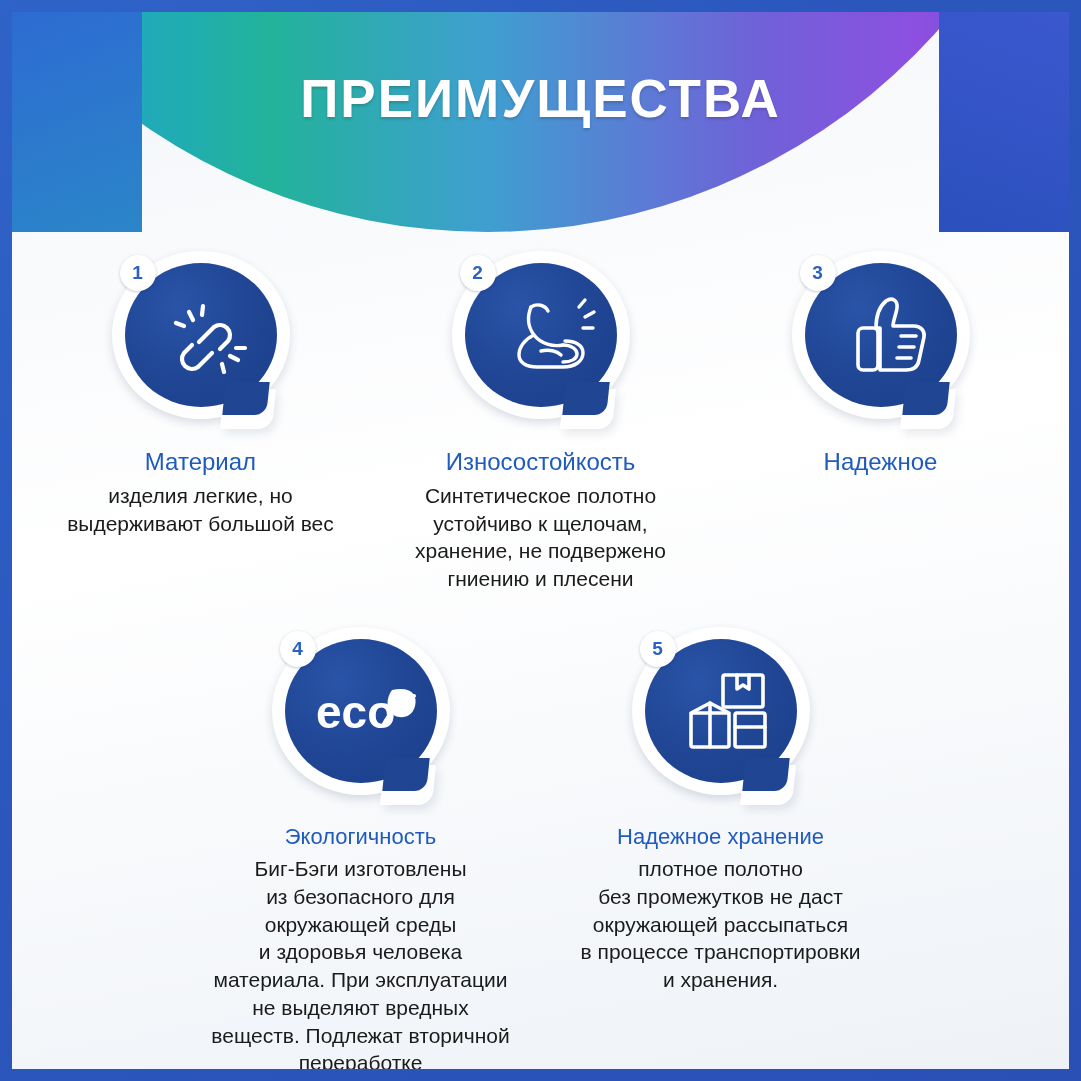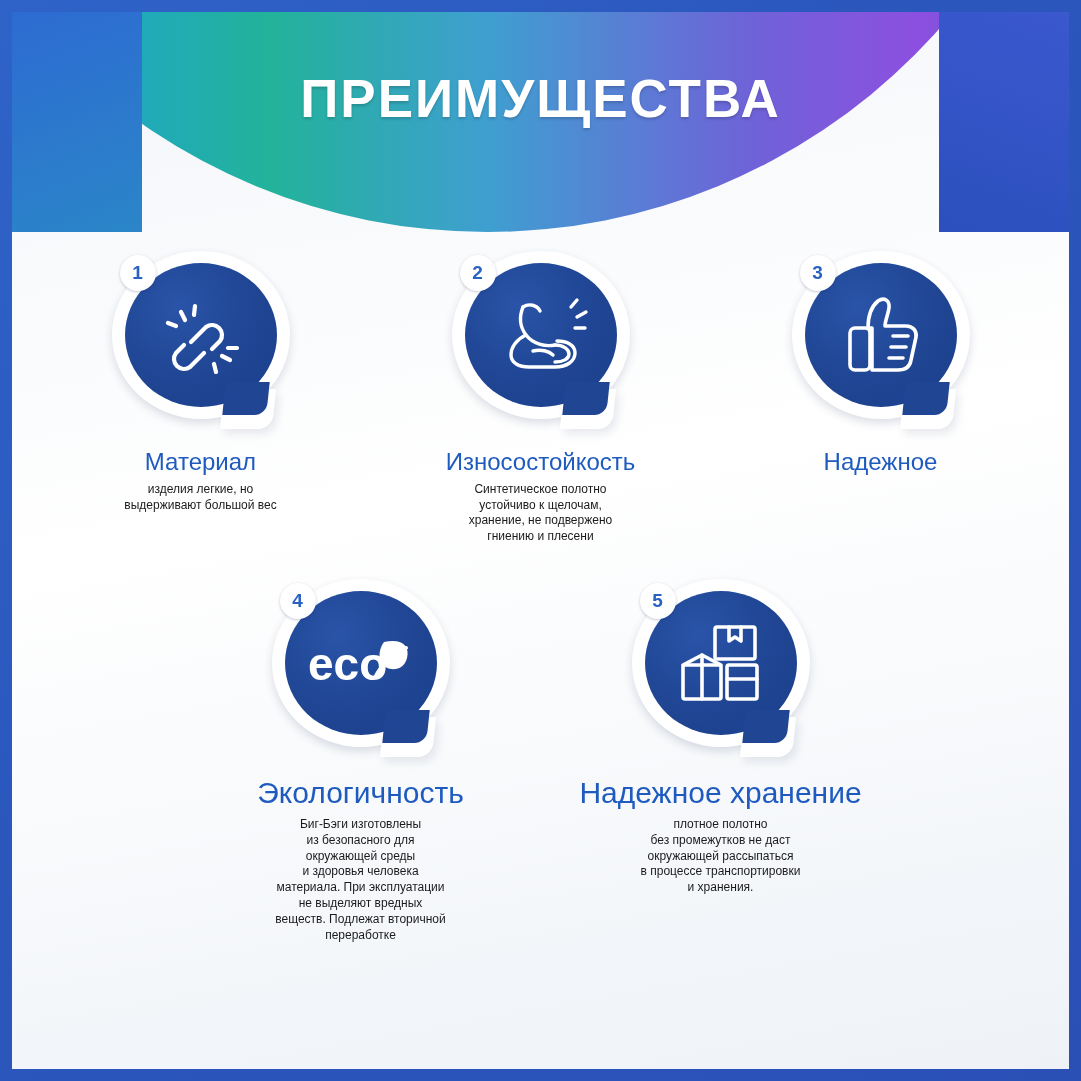--- a/index.html
+++ b/index.html
@@ -156,21 +156,21 @@
     font-size: 19px;
     font-weight: bold;
     display: flex;
     align-items: center;
     justify-content: center;
     box-shadow: 0 1px 3px rgba(20,40,80,0.25);
     z-index: 4;
   }
   .icon-holder {
     position: absolute;
-    left: 19px;
+    left: 27px;
     top: 16px;
     width: 152px;
     height: 144px;
     display: flex;
     align-items: center;
     justify-content: center;
     z-index: 3;
   }
   .icon-holder svg { display: block; }
 
@@ -178,26 +178,26 @@
     margin-top: 16px;
     color: #1f5bbf;
     font-size: 24px;
     font-weight: normal;
     text-align: center;
     line-height: 1.16;
   }
   .card-desc {
     margin-top: 6px;
     color: #1b1b1b;
-    font-size: 12px;
+    font-size: 21px;
     line-height: 1.32;
     text-align: center;
     white-space: pre-line;
   }
-  .card-4 .card-title, .card-5 .card-title { font-size: 30px; }
+  .card-4 .card-title, .card-5 .card-title { font-size: 22px; }
   .card-4, .card-5 { width: 300px; }
 </style>
 </head>
 <body>
 
 <div id="poster">
   <div id="frame-outer"></div>
   <div id="frame-inner">
 
     <div id="arc"></div>

